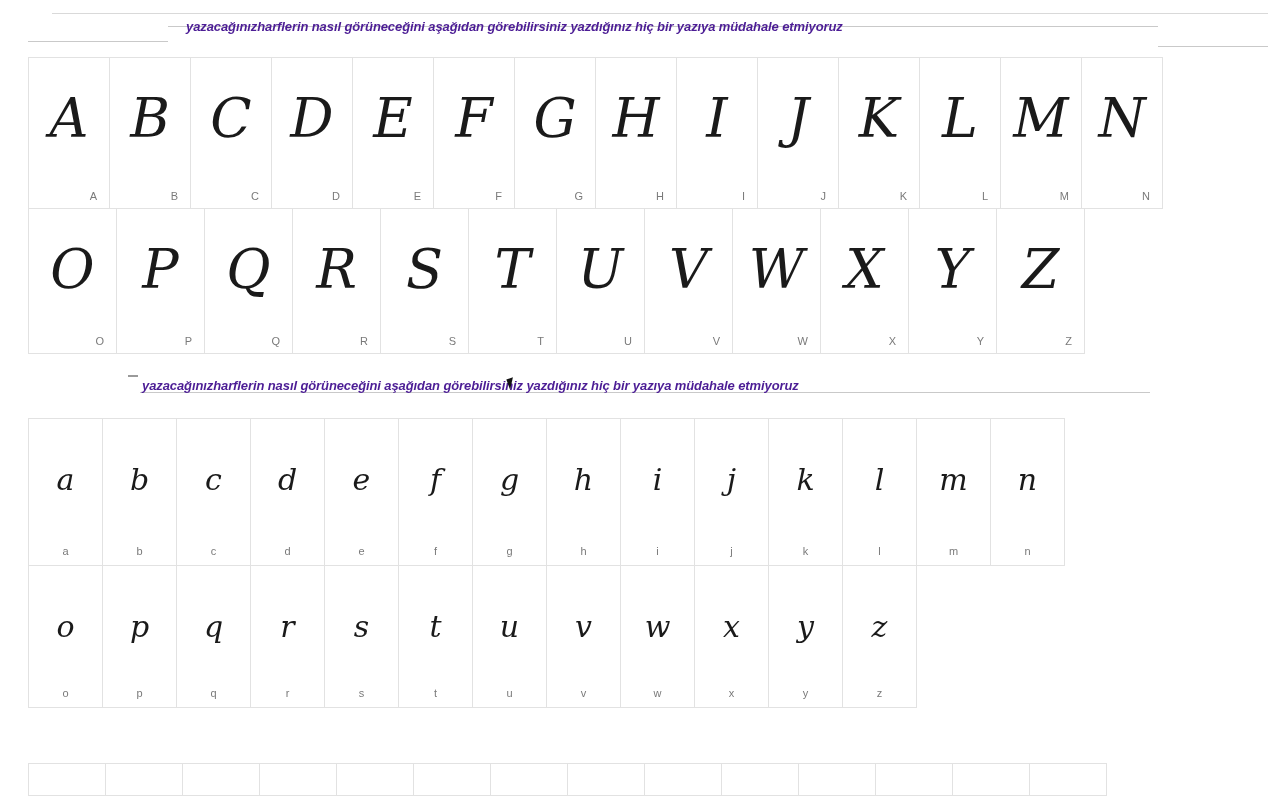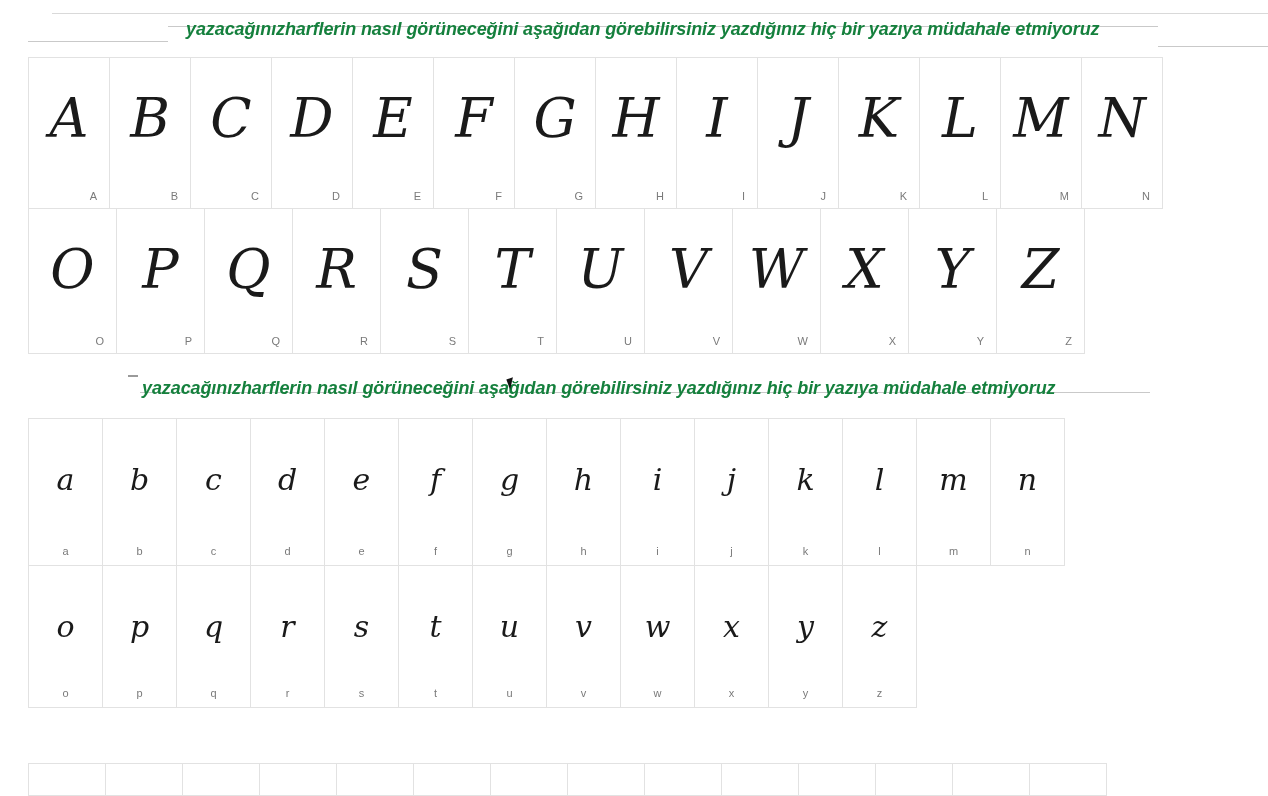--- a/index.html
+++ b/index.html
@@ -33,24 +33,24 @@
   }
 
   .rule {
     position: absolute;
     background: #c9c9c9;
     height: 1px;
   }
 
   .banner {
     position: absolute;
-    color: #15803d;
+    color: #4c1d95;
     font-style: italic;
     font-weight: bold;
-    font-size: 18px;
+    font-size: 13px;
     white-space: nowrap;
     letter-spacing: -0.1px;
   }
 
   .grid {
     position: absolute;
     display: flex;
     box-sizing: border-box;
   }
   .cell {

